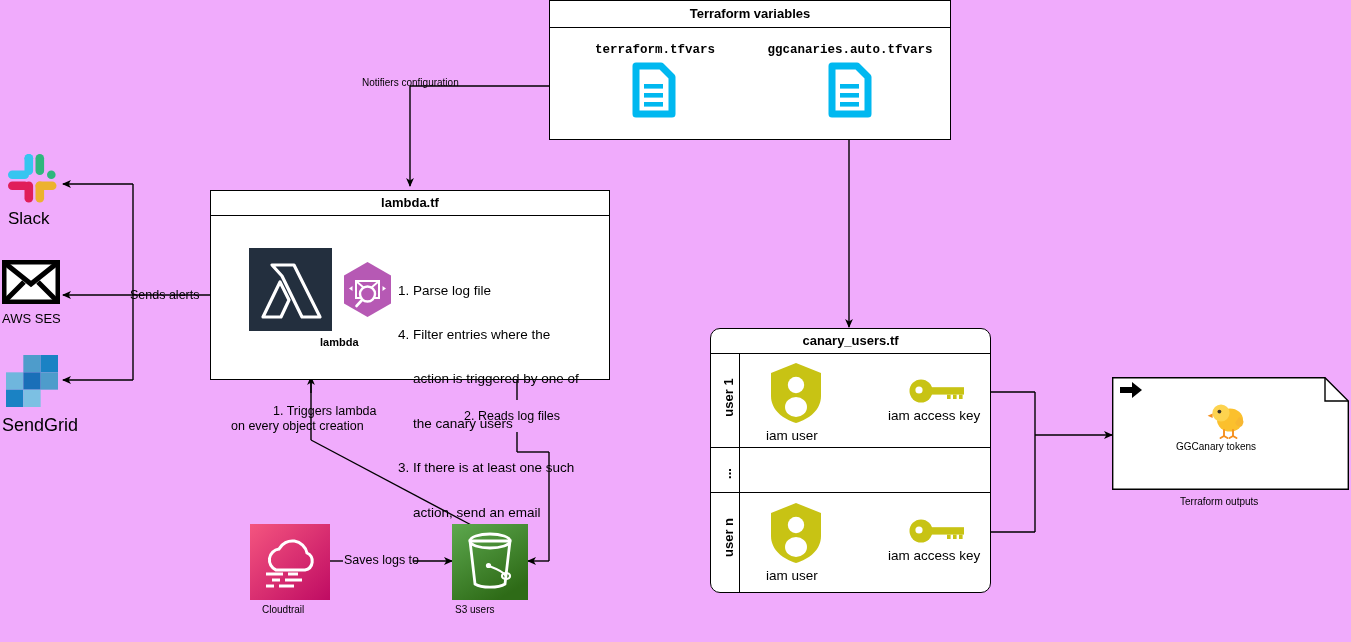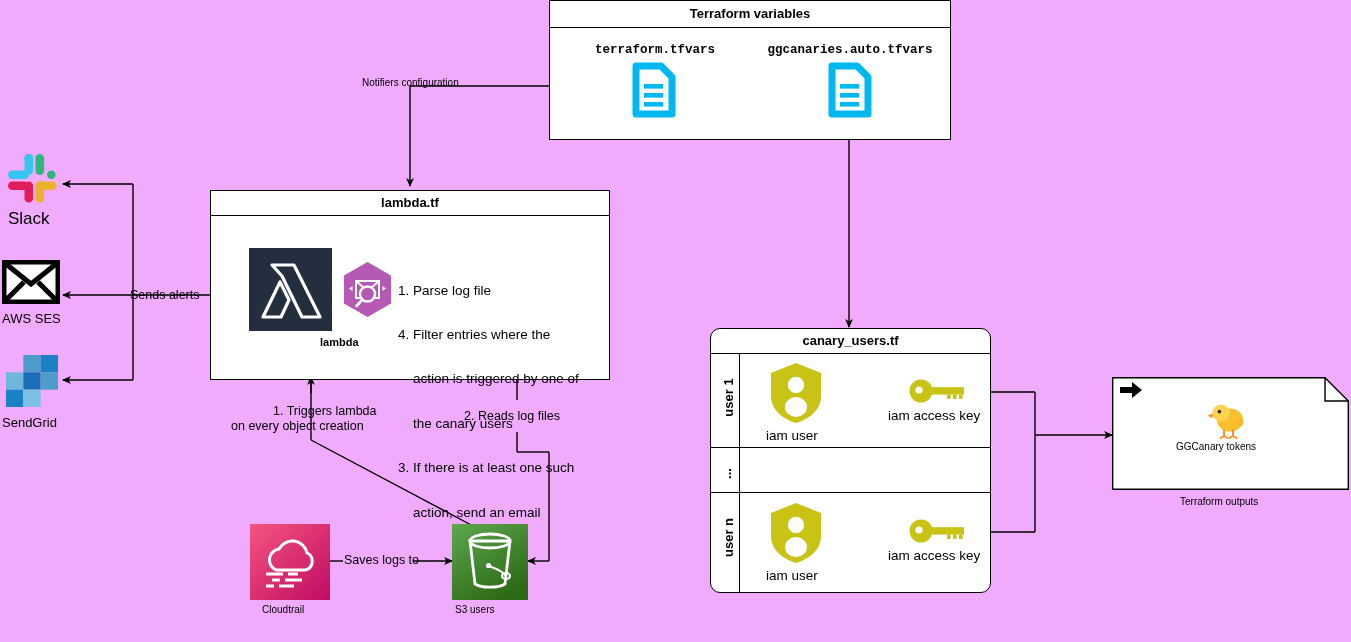--- a/index.html
+++ b/index.html
@@ -184,21 +184,21 @@
     <svg viewBox="0 0 51 51" width="52" height="52">
       <rect x="17" y="0" width="17" height="17" fill="#4E9CCB"></rect>
       <rect x="34" y="0" width="17" height="17" fill="#1A82C4"></rect>
       <rect x="0" y="17" width="17" height="17" fill="#6FB6DD"></rect>
       <rect x="17" y="17" width="17" height="17" fill="#1A6FB8"></rect>
       <rect x="34" y="17" width="17" height="17" fill="#4E9CCB"></rect>
       <rect x="0" y="34" width="17" height="17" fill="#1A82C4"></rect>
       <rect x="17" y="34" width="17" height="17" fill="#7CC0E3"></rect>
     </svg>
   </div>
-  <div class="lbl" style="left:2px; top:415px; font-size:13px;">SendGrid</div>
+  <div class="lbl" style="left:2px; top:415px; font-size:18px;">SendGrid</div>
 
   <div class="lbl-sm" style="left:122px; top:288px;margin-left:8px;">Sends alerts</div>
 
   <div class="box" style="left:210px; top:190px; width:400px; height:190px;">
     <div class="box-title" style="top:4px;">lambda.tf</div>
     <div class="hdr-rule" style="top:24px;"></div>
   </div>
 
   <div class="icon-wrap" style="left:249px; top:248px; width:83px; height:83px;">
     <svg viewBox="0 0 83 83" width="83" height="83">

